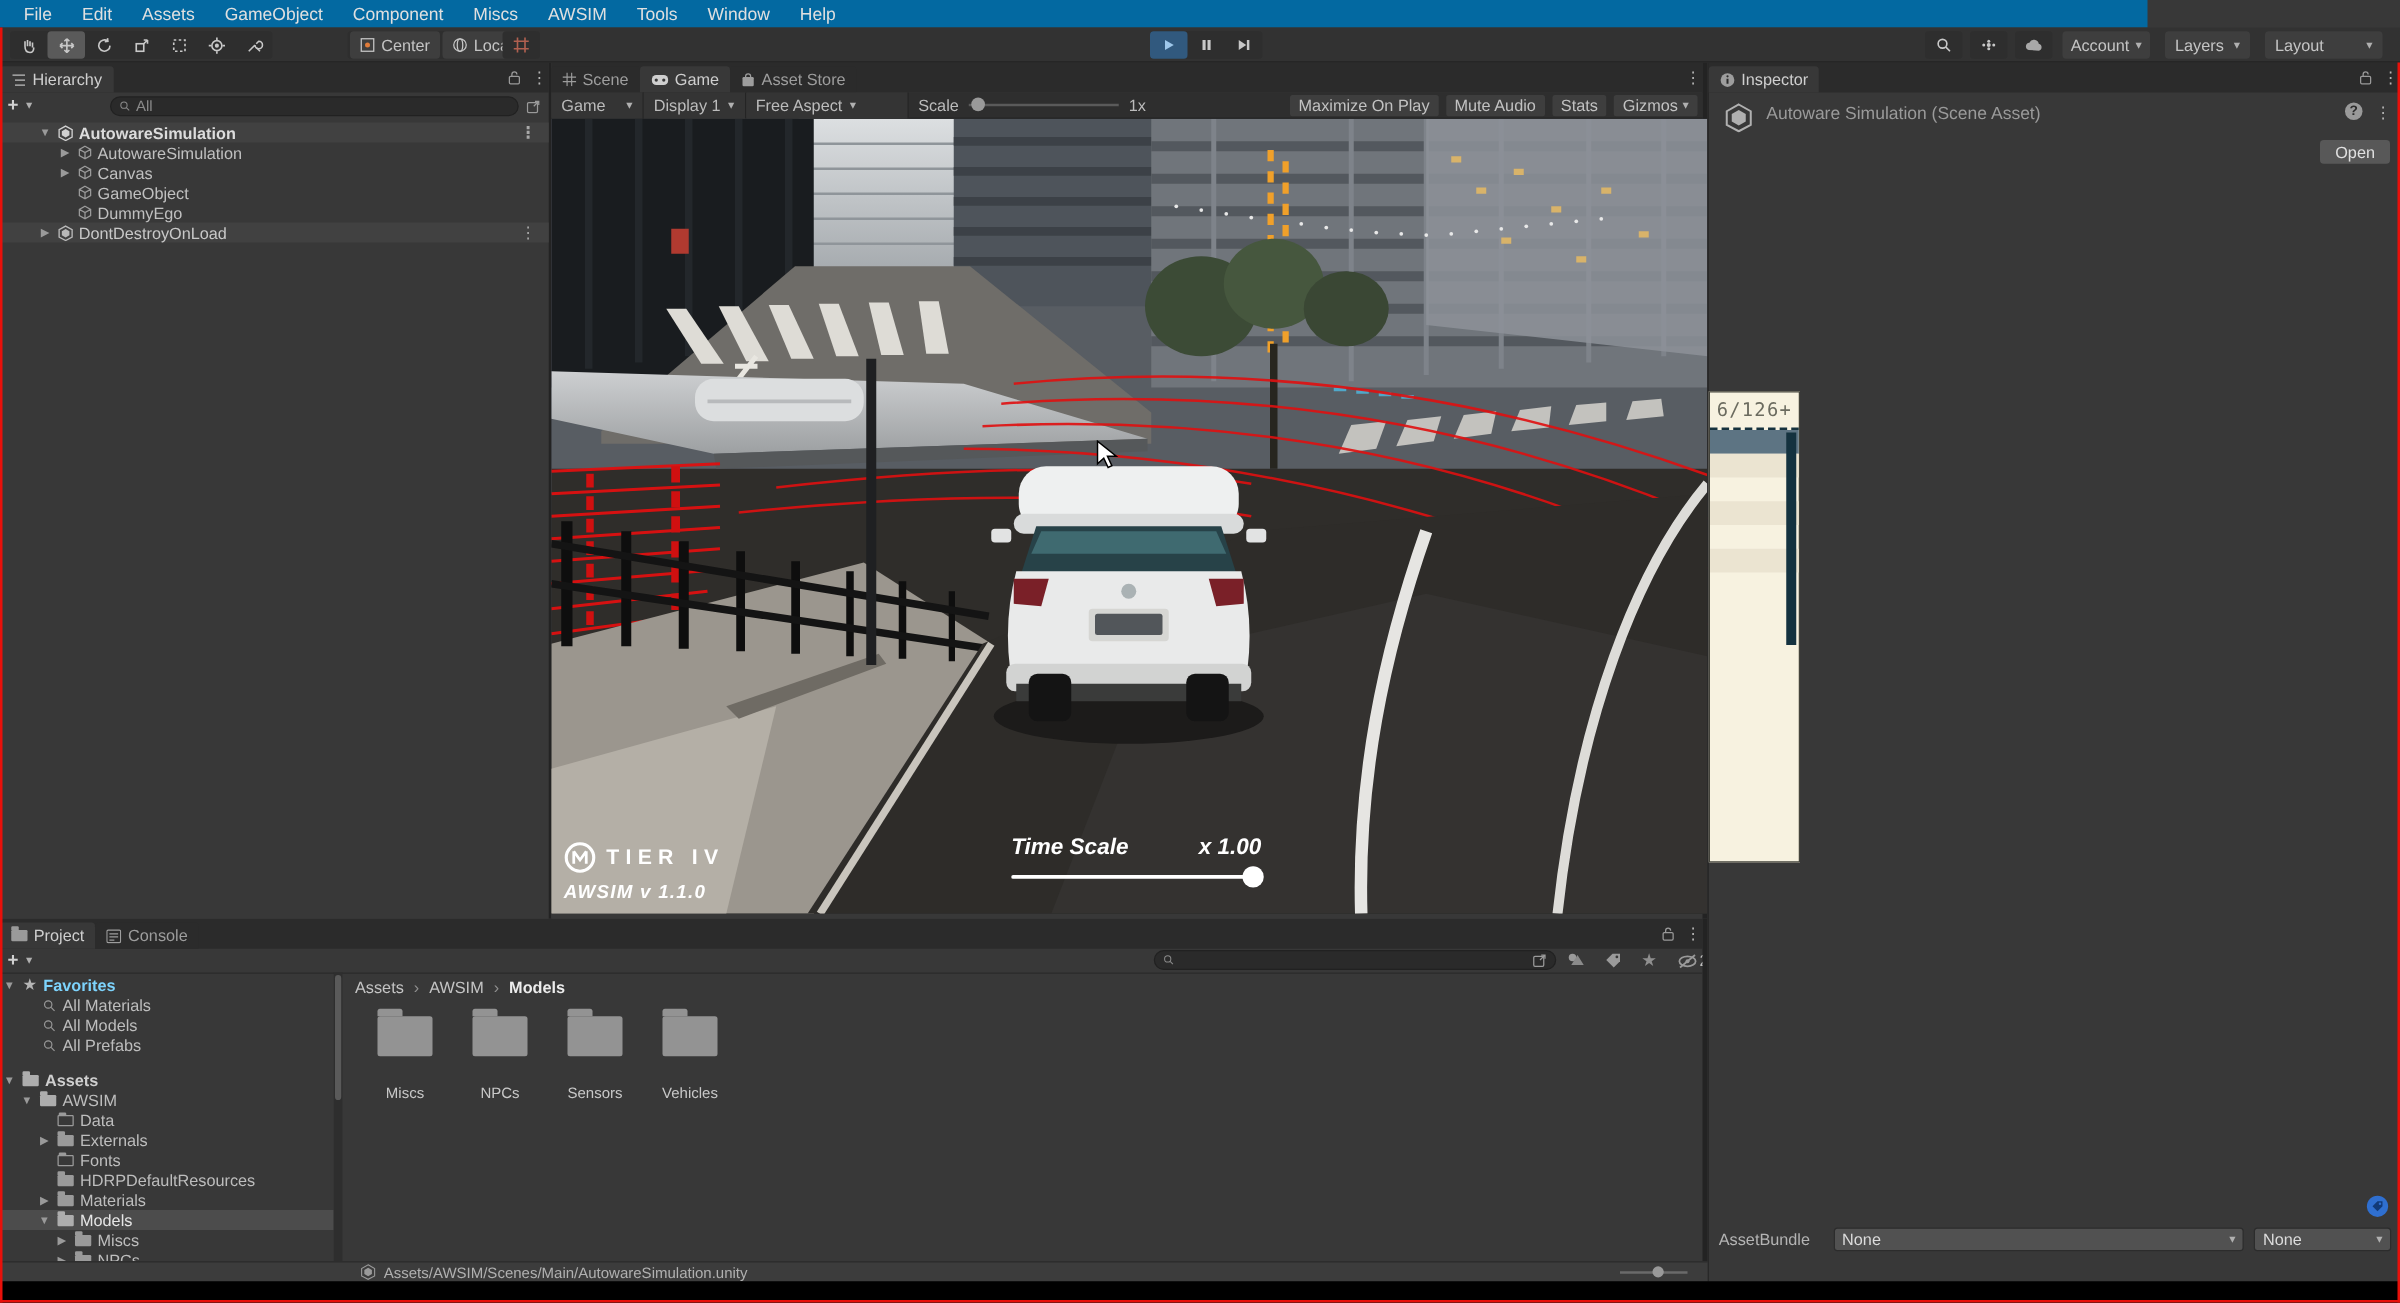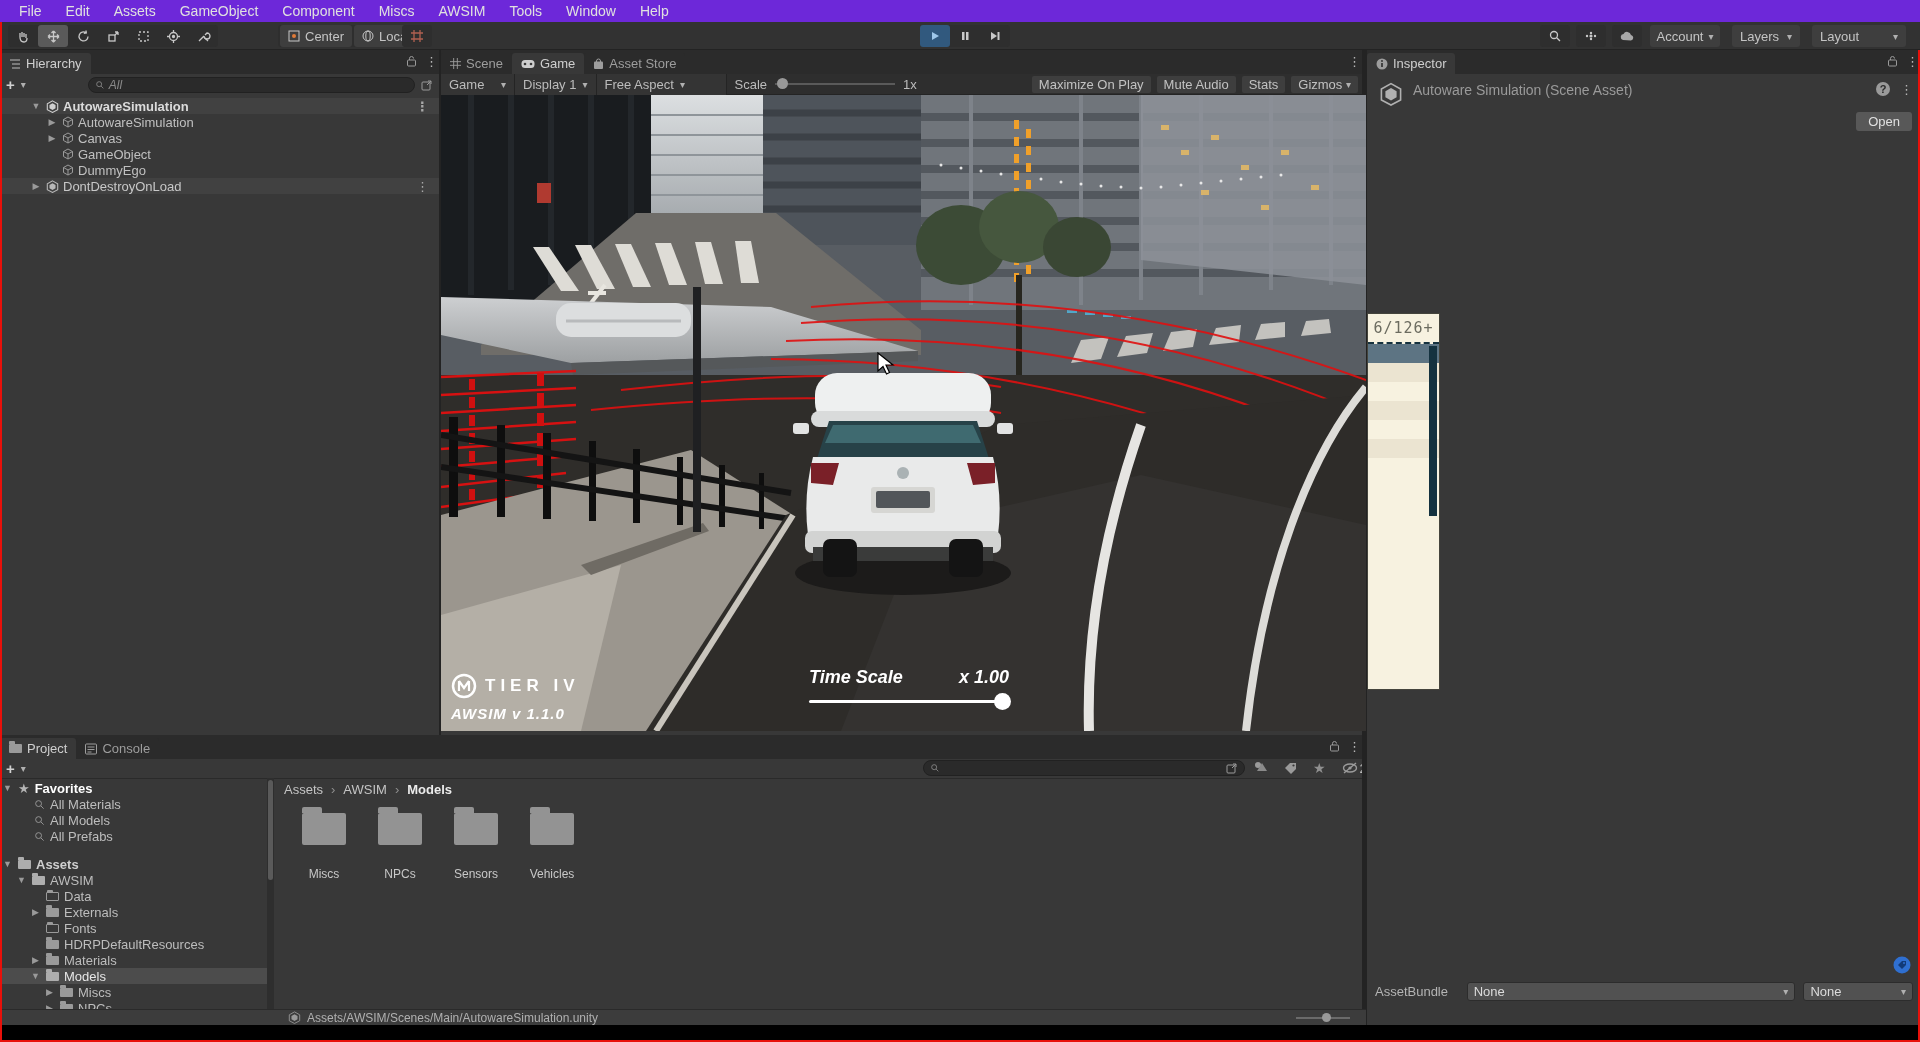--- a/index.html
+++ b/index.html
@@ -1,20 +1,20 @@
 <!DOCTYPE html>
 <html><head>
 <meta charset="utf-8">
 <style>
   * { margin:0; padding:0; box-sizing:border-box; }
   html,body { width:1920px; height:1042px; background:#383838; overflow:hidden;
     font-family:"Liberation Sans","DejaVu Sans",sans-serif; color:#c8c8c8; font-size:13px; }
   .abs { position:absolute; }
   
-  #menubar { left:0; top:0; width:1920px; height:22px; background:#6d28d9; display:flex; align-items:center; gap:2px; padding-left:8px; z-index:5;}
+  #menubar { left:0; top:0; width:1718px; height:22px; background:#0369a1; display:flex; align-items:center; gap:2px; padding-left:8px; z-index:5;}
   #menubar .mi { padding:0 11px; color:#e0e0e0; font-size:14px; line-height:22px; cursor:default;}
   #toolbar { left:0; top:22px; width:1920px; height:28px; background:#323232; border-bottom:1px solid #232323; z-index:5;}
   .tgroup { position:absolute; top:3px; height:22px; display:flex; background:#2e2e2e; border-radius:3px; }
   .tbtn { width:30px; height:22px; display:flex; align-items:center; justify-content:center; border-radius:3px;}
   .tbtn.sel { background:#5a5a5a; }
   .tbtn svg { stroke:#c8c8c8; fill:none; stroke-width:1.3px; }
   .pillbtn { height:22px; background:#3e3e3e; border-radius:3px; display:flex; align-items:center; padding:0 8px; gap:5px; color:#c4c4c4;}
   .caret { font-size:10px; color:#b0b0b0; }
   
   .panel { position:absolute; background:#383838; }
@@ -243,21 +243,21 @@
       <svg class="icon" width="11" height="13" viewBox="0 0 11 13">
           <rect x="1.5" y="5" width="8" height="6" rx="1" fill="none" stroke="#9a9a9a"></rect>
           <path d="M3.5 5 V3.5 a2 2 0 0 1 4 0" fill="none" stroke="#9a9a9a"></path>
         </svg>
       <span class="kebab">⋮</span>
     </div>
   </div>
   <div class="searchrow">
     <span style="color:#d0d0d0; font-size:15px; font-weight:bold;">+</span>
     <span class="caret">▾</span>
-    <div class="searchbox" style="margin-left:56px;font-style:italic;">
+    <div class="searchbox" style="margin-left:56px;">
       <svg class="icon" width="10" height="10" viewBox="0 0 12 12">
           <circle cx="5" cy="5" r="3" fill="none" stroke="#8a8a8a"></circle>
           <path d="M7.3 7.3 L10 10" stroke="#8a8a8a"></path>
         </svg>
       <span>All</span>
     </div>
     <svg class="icon" width="12" height="12" viewBox="0 0 12 12">
         <rect x="1" y="3" width="8" height="8" rx="1" fill="none" stroke="#9a9a9a"></rect>
         <path d="M6 6 l4-4 M7 2 h3 v3" fill="none" stroke="#9a9a9a"></path>
       </svg>
@@ -710,21 +710,21 @@
           <path d="M2 11 L14 1" stroke="#9a9a9a" stroke-width="1.4"></path>
         </svg>
       <span style="color:#c0c0c0;">20</span>
     </span>
   </div>
 
   <div id="ptree">
     <div class="prow" style="margin-top:2px;">
       <span class="arr" style="margin-left:2px;">▼</span>
       <span style="color:#b5b5b5;">★</span>
-      <span style="font-weight:bold; color:#ffffff;">Favorites</span>
+      <span style="font-weight:bold; color:#7dd3fc;">Favorites</span>
     </div>
     <div class="prow">
       <svg class="icon" style="margin-left:34px;" width="11" height="11" viewBox="0 0 12 12">
           <circle cx="5" cy="5" r="3.2" fill="none" stroke="#9a9a9a"></circle>
           <path d="M7.5 7.5 L10.5 10.5" stroke="#9a9a9a"></path>
         </svg>
       <span>All Materials</span>
     </div>
     <div class="prow">
       <svg class="icon" style="margin-left:34px;" width="11" height="11" viewBox="0 0 12 12">

